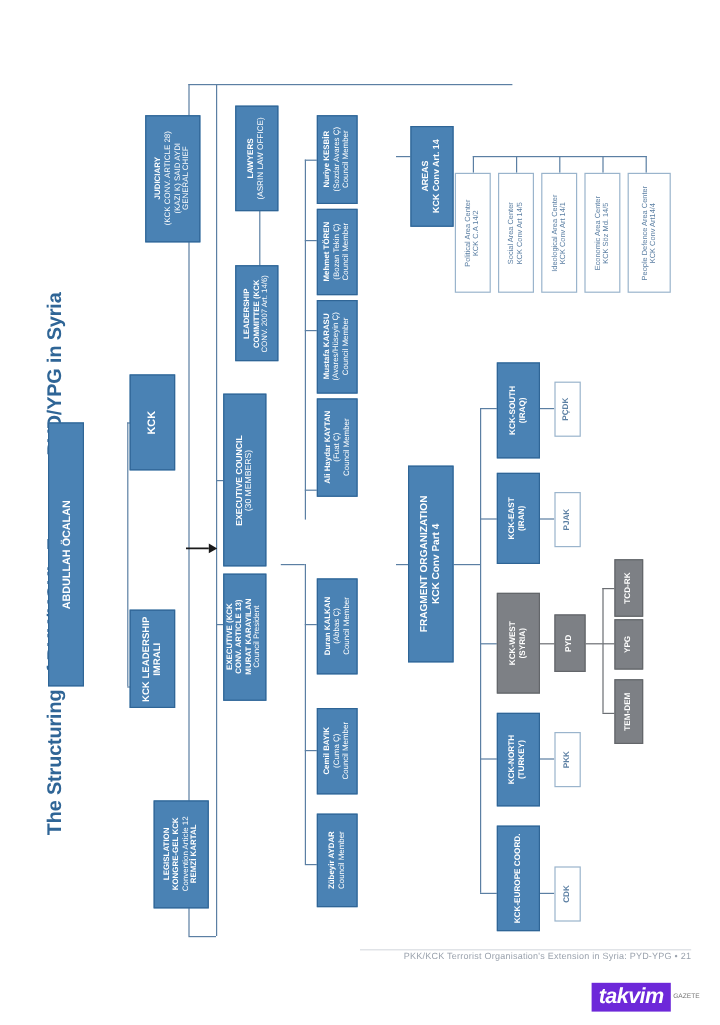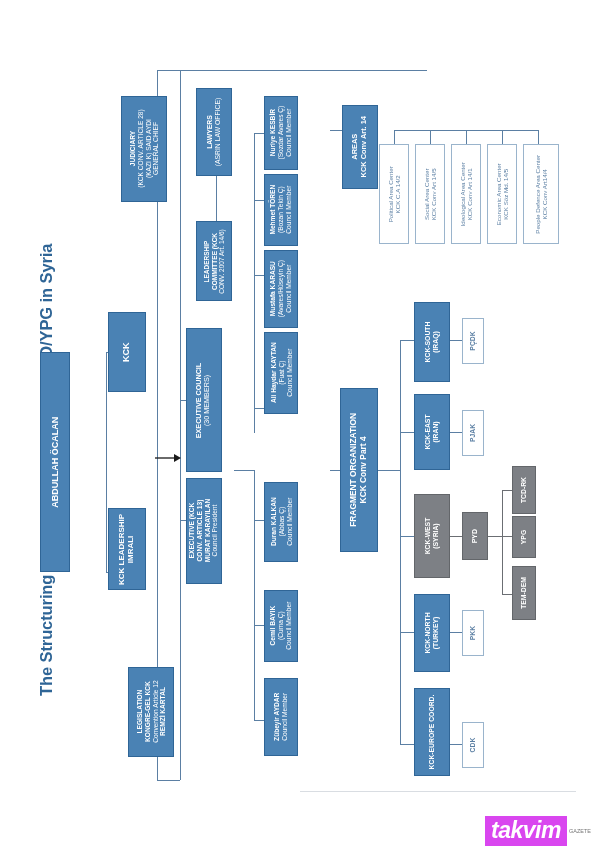--- a/index.html
+++ b/index.html
@@ -53,21 +53,21 @@
     font-size:7.5px;color:#9aa2ad;letter-spacing:.2px;
   }
   #footrule{position:absolute;left:300px;bottom:62px;width:276px;height:1px;background:#d9dde2;}
 
   
   #logo{
     position:absolute;right:14px;bottom:8px;width:96px;height:30px;
     display:flex;align-items:center;justify-content:center;
   }
   #logo .lg-red{
-    background:#d946ef;color:#fff;font-weight:bold;font-size:23px;
+    background:#6d28d9;color:#fff;font-weight:bold;font-size:18px;
     padding:1px 6px 2px 6px;font-style:italic;letter-spacing:-.5px;
     display:flex;align-items:center;
   }
   #logo .lg-sub{
     font-size:5.5px;color:#777;margin-left:2px;line-height:1.1;
     text-align:left;
   }
 </style>
 </head>
 <body>
@@ -347,19 +347,20 @@
     <span class="inner b-bold" style="font-size:6.8px;">TCD-RK</span>
   </div>
   <div class="box gray" style="left:512px;top:516px;width:24px;height:42px;">
     <span class="inner b-bold" style="font-size:6.8px;">YPG</span>
   </div>
   <div class="box gray" style="left:512px;top:566px;width:24px;height:54px;">
     <span class="inner b-bold" style="font-size:6.8px;">TEM-DEM</span>
   </div>
 
   <div id="footrule"></div>
+  <div id="footer">PKK/KCK Terrorist Organisation's Extension in Syria: PYD-YPG  •  21</div>
 
   <div id="logo">
     <span class="lg-red">takvim</span>
     <span class="lg-sub">GAZETE</span>
   </div>
 
 </div>
 
 </body></html>

